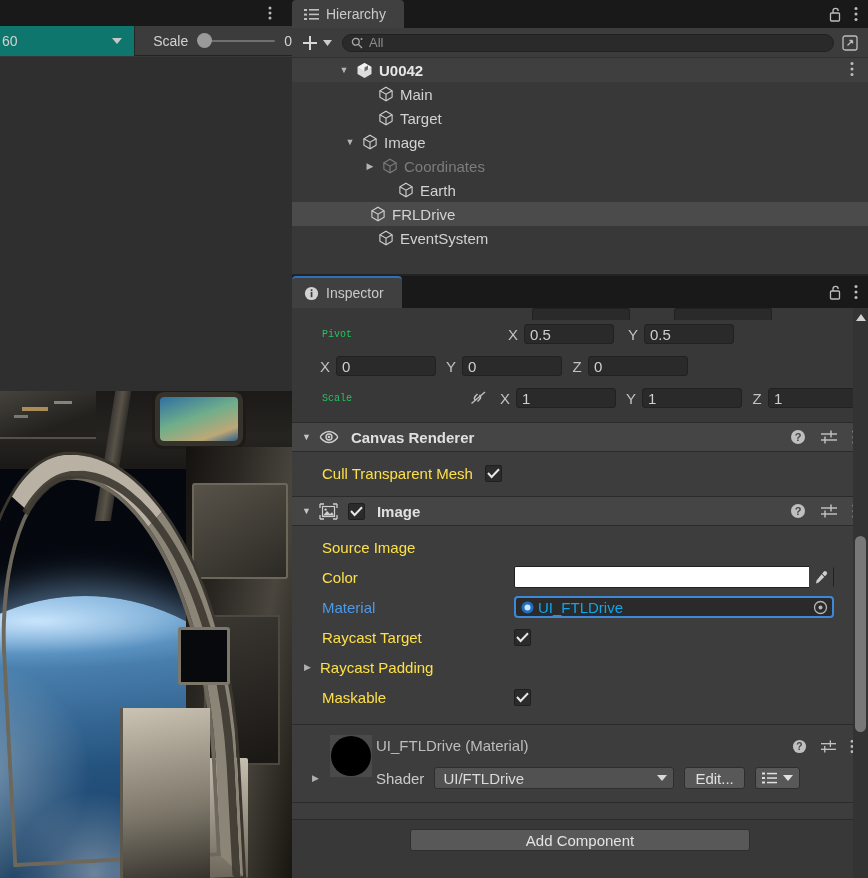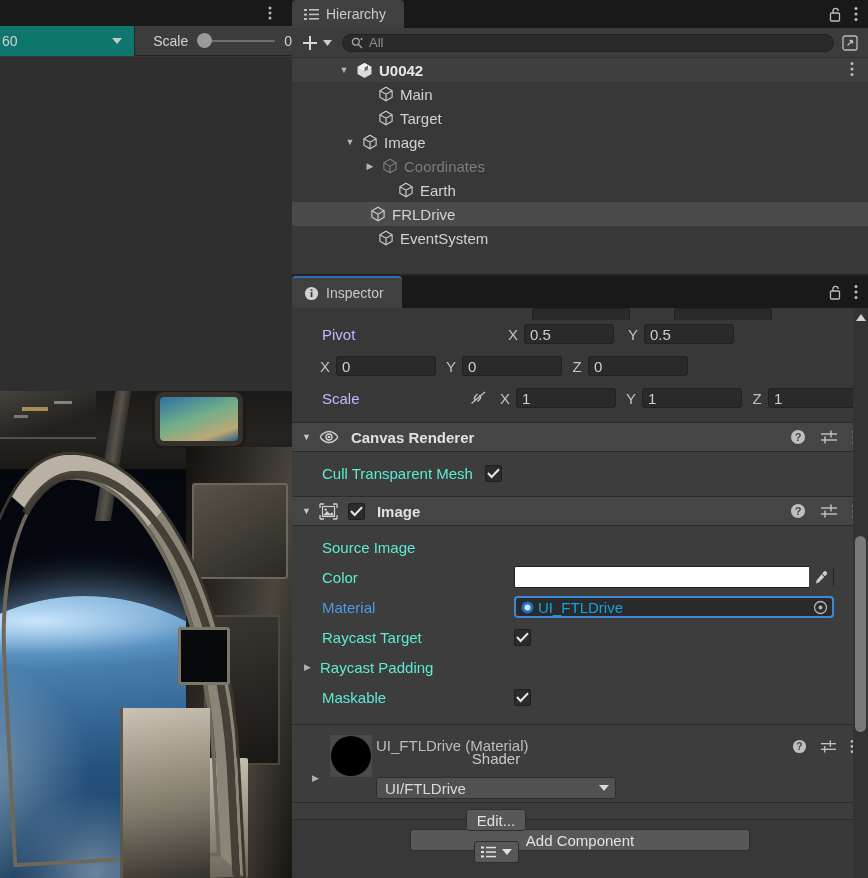--- a/index.html
+++ b/index.html
@@ -123,38 +123,38 @@
   .row .arrow.empty{ visibility:hidden; }
   .row.dim{ color:#7c7c7c; }
   .row.dim .cube svg{ opacity:.45; }
   .rootrow .kebab-inline{ position:absolute; right:14px; top:3px; }
 
   
   .insp{ position:absolute; left:0; top:276px; width:576px; height:602px; background:#383838; }
   .insp-body{ position:absolute; left:0; top:32px; width:576px; height:570px; background:#383838; overflow:hidden; }
 
   .vec-row{ display:flex; align-items:center; height:32px; padding-left:30px; }
-  .vec-row .lbl{ width:180px; color:#c4b5fd; font-size:15px; }
+  .vec-row .lbl{ width:180px; color:#22c55e; font-size:10px;font-family:Liberation Mono, monospace; }
   .axis{ display:flex; align-items:center; }
   .axis .ax{ width:22px; text-align:center; color:#c2c2c2; font-size:15px; }
   .field{ height:20px; background:#2a2a2a; border:1px solid #212121; border-radius:3px;
       color:#cfcfcf; font-size:15px; display:flex; align-items:center; padding:0 5px; }
   .f-w90{ width:90px; }
   .f-w100{ width:100px; }
   .clip-row{ position:absolute; left:0; top:0; width:576px; height:12px; display:flex; padding-left:240px; gap:44px;}
   .clip-row .stub{ width:98px; height:12px; background:#2a2a2a; border:1px solid #212121;
       border-bottom:none; border-radius:3px 3px 0 0;}
 
   .comp-header{ height:30px; background:#454545; border-top:1px solid #2b2b2b;
       border-bottom:1px solid #2b2b2b; display:flex; align-items:center; padding:0 12px 0 10px; gap:8px; }
   .comp-header .title{ font-weight:bold; color:#e0e0e0; font-size:15px; margin-left:4px; }
   .comp-header .hdr-right{ margin-left:auto; display:flex; align-items:center; gap:14px; }
   .comp-body{ background:#3d3d3d; padding:6px 0 8px 0; }
   .prop-row{ height:30px; display:flex; align-items:center; padding-left:30px; }
-  .prop-row .plbl{ color:#5eead4; font-size:15px; }
+  .prop-row .plbl{ color:#fde047; font-size:15px; }
   .prop-row .plbl.link{ color:#4c9ae8; }
   .prop-row .plbl.w{ width:192px; }
   .cbox{ width:17px; height:17px; background:#2b2b2b; border:1px solid #1f1f1f; border-radius:2px;
       display:flex; align-items:center; justify-content:center; }
   .objfield{ width:320px; height:22px; background:#2a2a2a; border:1px solid #212121; border-radius:3px;
       display:flex; align-items:center; padding:0 2px 0 8px; color:#9a9a9a; font-size:15px; }
   .objfield.sel{ border:2px solid #3d89d8; border-radius:4px; color:#0ea5e9; padding-left:4px; }
   .objfield .pick{ margin-left:auto; width:20px; display:flex; justify-content:center; }
   .colorfield{ width:320px; height:22px; background:#ffffff; border:1px solid #212121; border-radius:2px;
       display:flex; align-items:center; }
@@ -162,21 +162,21 @@
       display:flex; align-items:center; justify-content:center; }
 
   
   .mat-block{ background:#3d3d3d; border-top:1px solid #2b2b2b; height:78px; position:relative; }
   .mat-prev{ position:absolute; left:38px; top:10px; width:42px; height:42px;
       background:#4a4a4a; display:flex; align-items:center; justify-content:center; }
   .mat-prev .sphere{ width:40px; height:40px; border-radius:50%; background:#000; }
   .mat-exp{ position:absolute; left:20px; top:48px; font-size:9px; color:#b0b0b0; }
   .mat-title{ position:absolute; left:84px; top:12px; color:#bdbdbd; font-size:15px; }
   .mat-hdr-right{ position:absolute; right:14px; top:14px; display:flex; gap:13px; align-items:center; }
-  .shader-row{ position:absolute; left:84px; top:25px; display:flex; align-items:center; gap:10px;flex-direction:column; }
+  .shader-row{ position:absolute; left:84px; top:42px; display:flex; align-items:center; gap:10px; }
   .shader-row .slbl{ color:#c9c9c9; font-size:15px; }
   .dd{ width:240px; height:22px; background:#515151; border:1px solid #2e2e2e; border-radius:3px;
       display:flex; align-items:center; padding:0 6px 0 8px; color:#dadada; font-size:15px; }
   .dd .caret{ margin-left:auto; }
   .btn{ height:22px; background:#585858; border:1px solid #2e2e2e; border-radius:3px;
       display:flex; align-items:center; justify-content:center; padding:0 10px;
       color:#e0e0e0; font-size:15px; }
   .btn.icon{ padding:0 6px; gap:6px; }
 
   .spacer-strip{ height:18px; background:#3d3d3d; border-top:1px solid #2b2b2b; border-bottom:1px solid #2b2b2b;}

